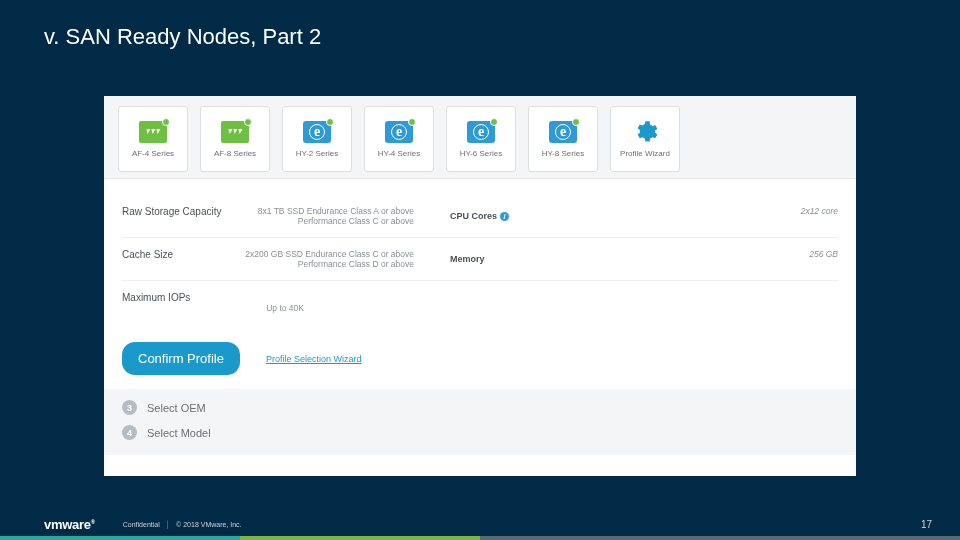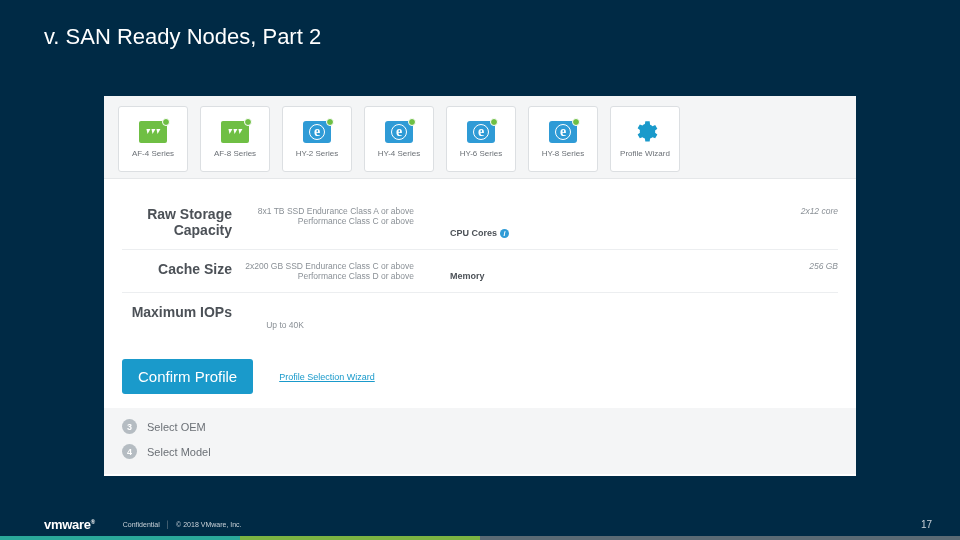--- a/index.html
+++ b/index.html
@@ -98,40 +98,39 @@
   padding: 16px 18px 10px 18px;
 }
 .spec-row {
   display: flex;
   border-bottom: 1px solid #eceef0;
   padding: 11px 0;
 }
 .spec-row.last { border-bottom: none; flex-direction: column; }
 .col-label {
   width: 110px;
-  font-size: 14px;
-  font-weight: 700;
+  font-size: 10px;
+  font-weight: 400;
   color: #4c5157;
-  text-align: right;
 }
 .col-val {
   width: 210px;
   font-size: 8.5px;
   color: #8a9096;
   text-align: right;
   padding-right: 28px;
 }
 .col-label2 {
   width: 90px;
   font-size: 9px;
   font-weight: 700;
   color: #4c5157;
   padding-left: 8px;
   display: flex;
-  align-items: flex-end;
+  align-items: center;
   gap: 3px;
 }
 .col-val2 {
   flex: 1;
   font-size: 8.5px;
   color: #8a9096;
   text-align: right;
   font-style: italic;
 }
 .info-icon {
@@ -150,22 +149,22 @@
 .actions {
   padding: 8px 18px 14px 18px;
   display: flex;
   align-items: center;
   gap: 26px;
 }
 .btn-confirm {
   background: #1a9acb;
   color: #fff;
   padding: 9px 16px;
-  font-size: 15px;
-  border-radius: 3px;
+  font-size: 13px;
+  border-radius: 13px;
   cursor: pointer;
   border: none;
   font-weight: 500;
 }
 .link-wizard {
   color: #1a9acb;
   font-size: 9px;
   text-decoration: underline;
   cursor: pointer;
 }

